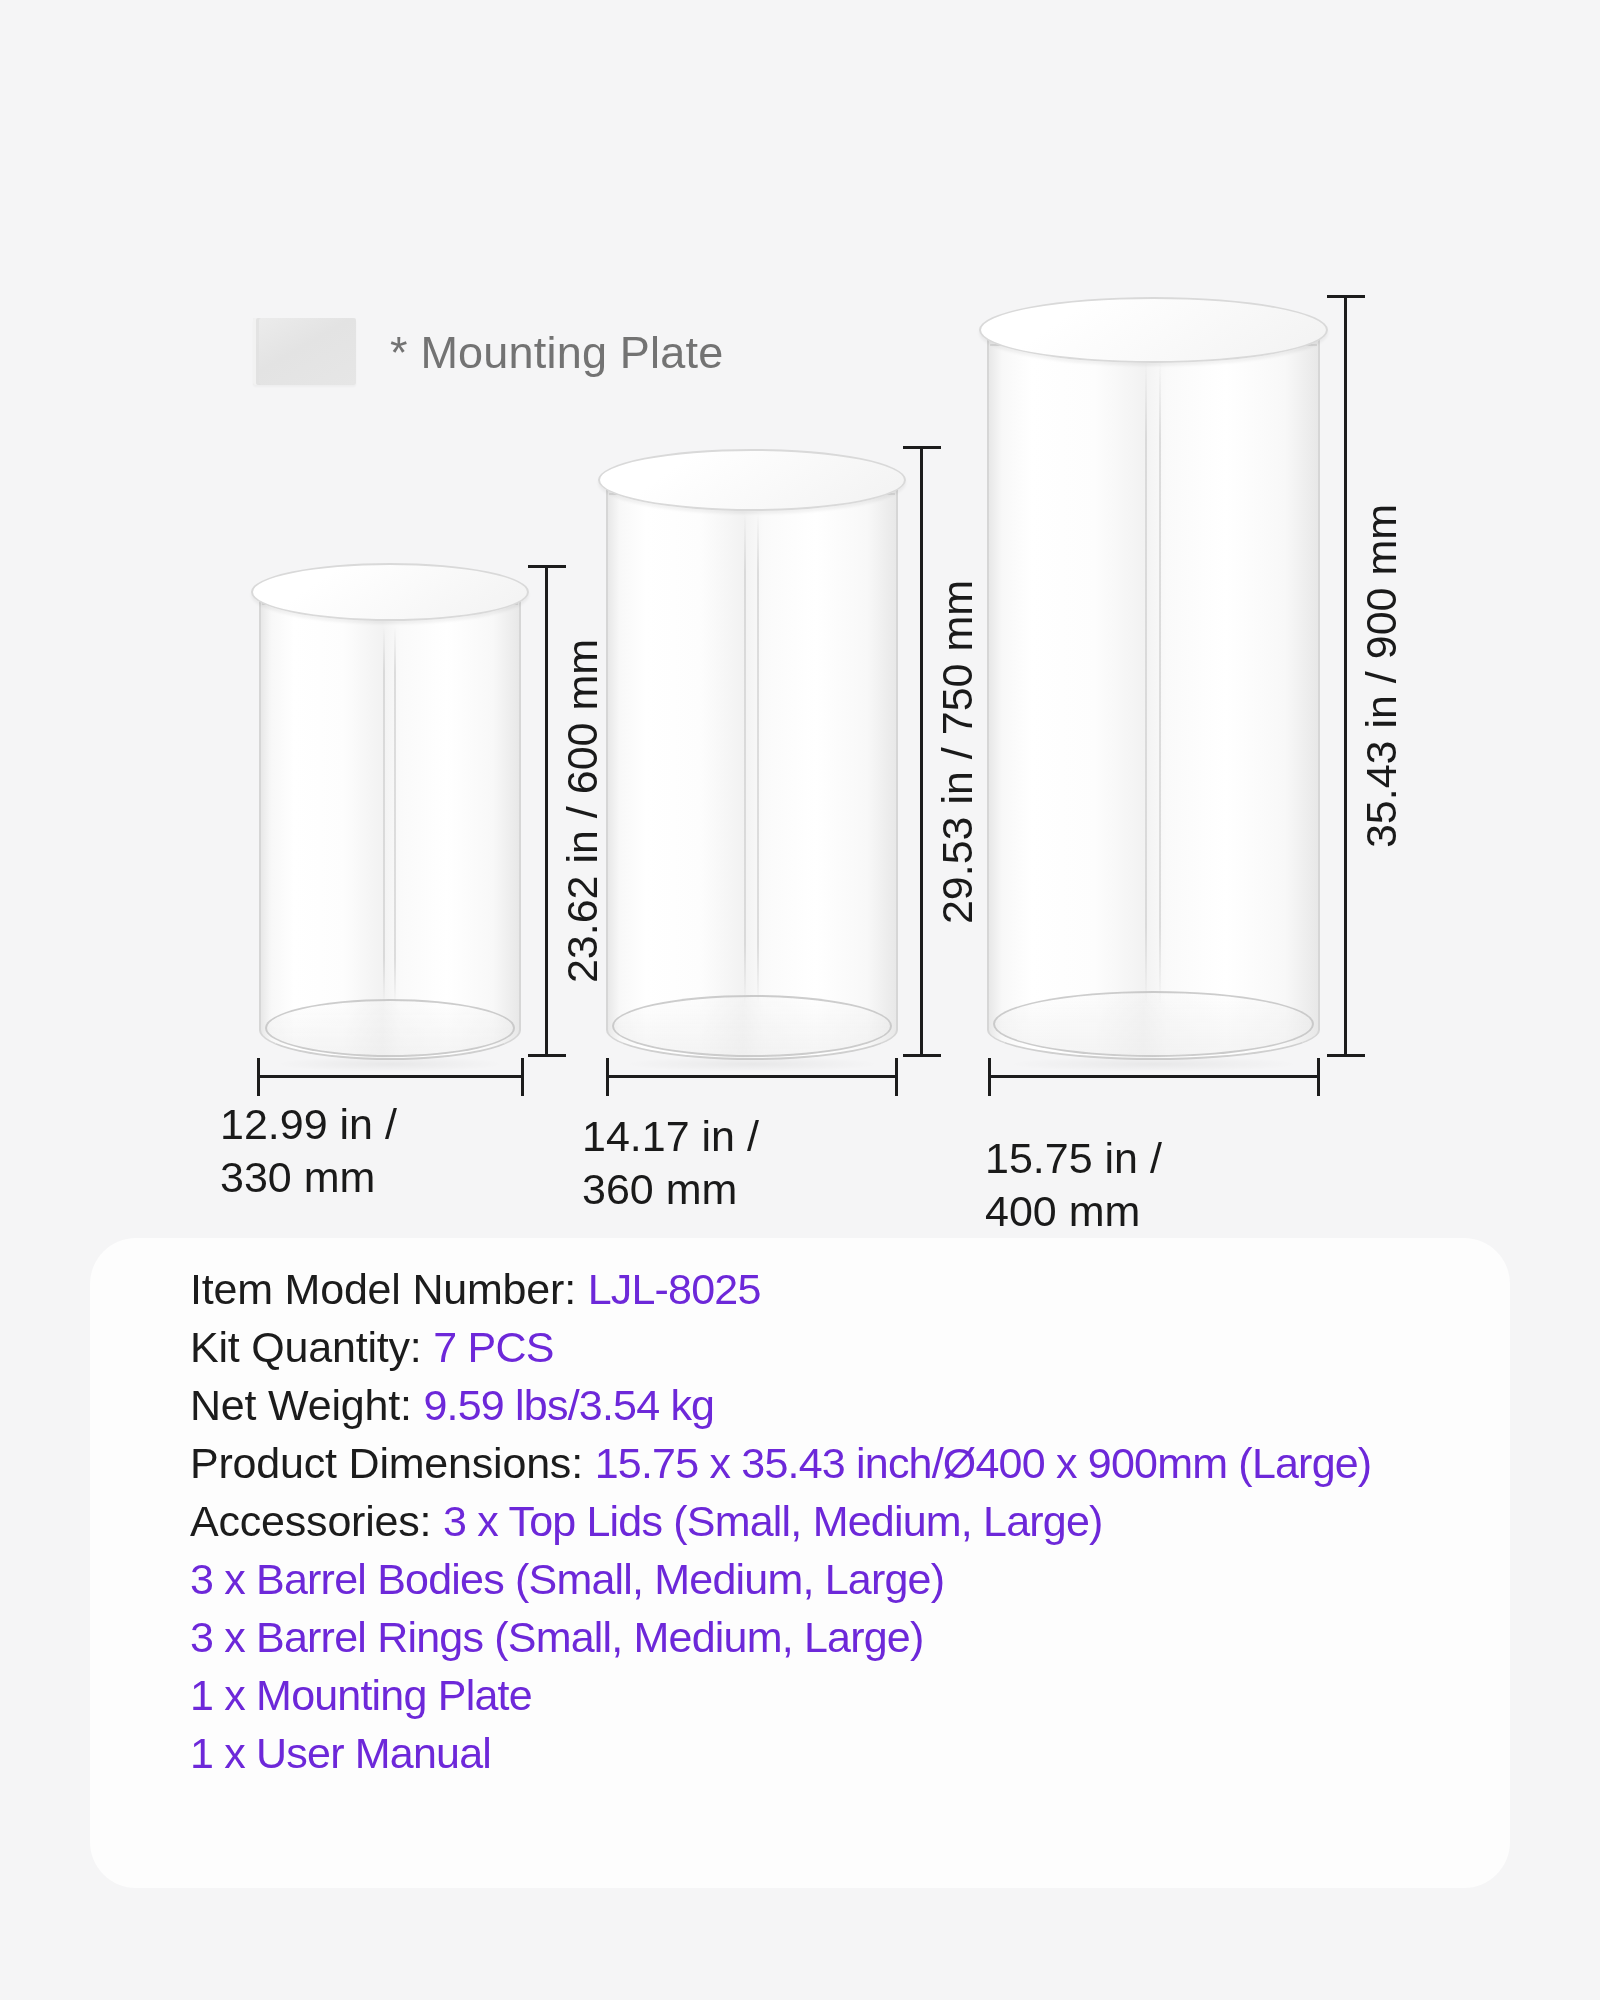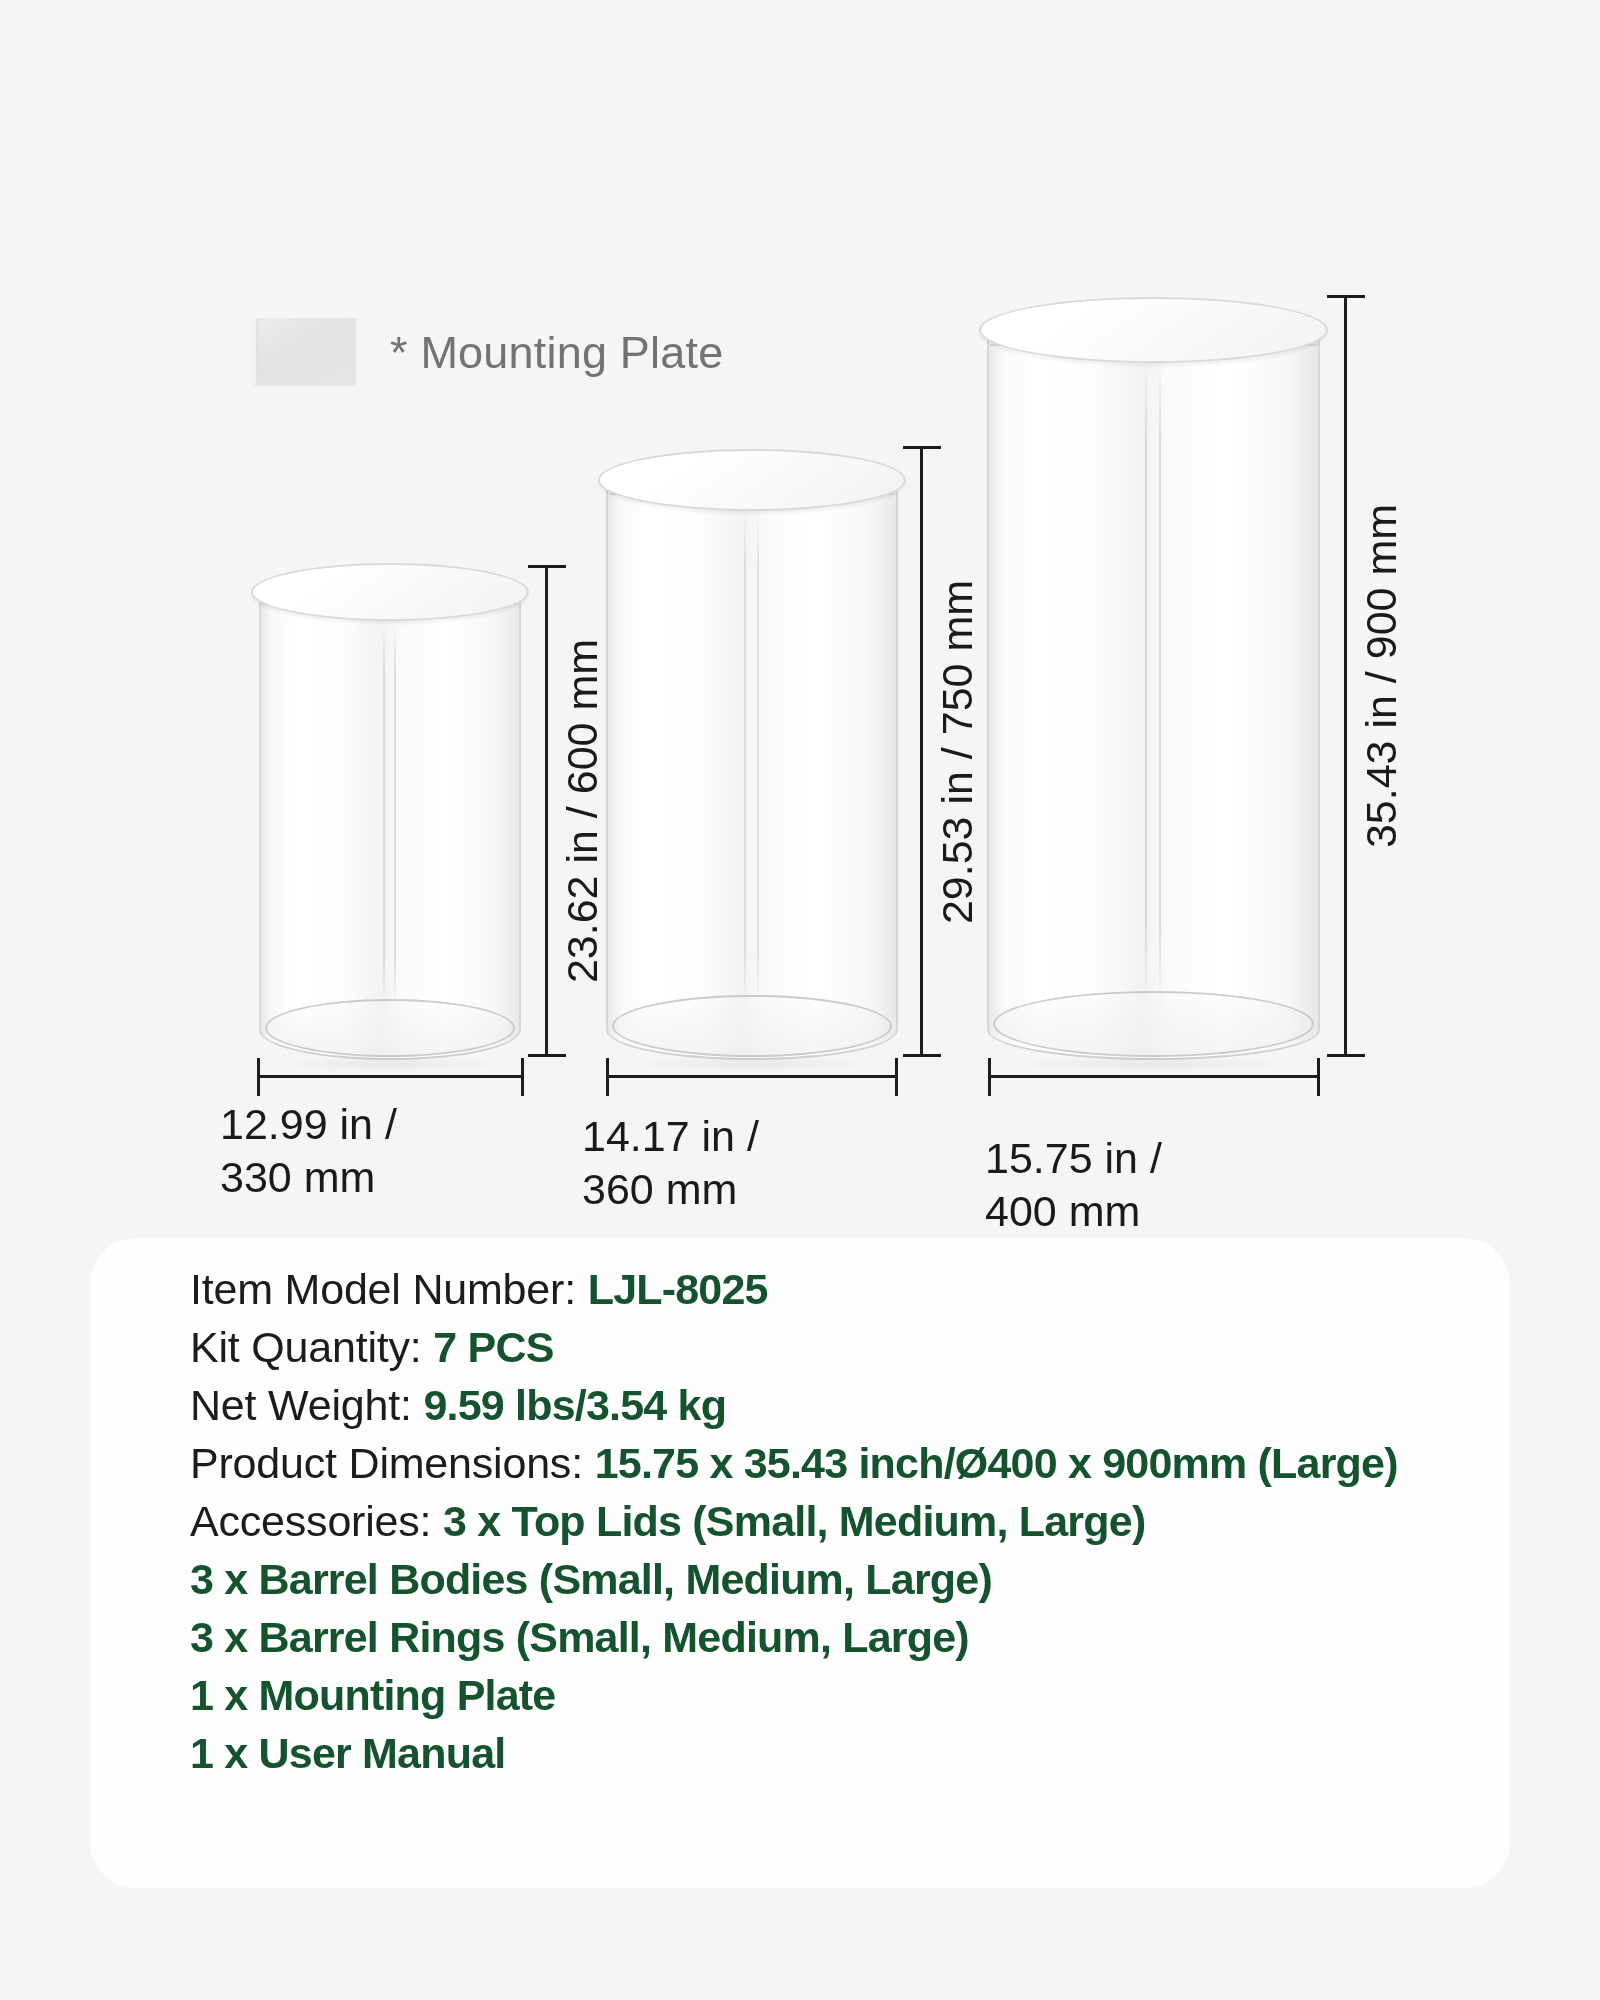--- a/index.html
+++ b/index.html
@@ -105,21 +105,21 @@
   
   .panel{
     position:absolute;left:90px;top:1238px;width:1420px;height:650px;
     background:#fdfdfd;border-radius:46px;
   }
   .spec-list{position:absolute;left:100px;top:22px;right:30px;}
   .spec-row{
     font-size:43px;line-height:58px;color:#1c1c1c;
     letter-spacing:-.2px;white-space:nowrap;
   }
-  .spec-value{color:#14532d;font-weight:bold;letter-spacing:-.8px;}
+  .spec-value{color:#6d28d9;font-weight:normal;letter-spacing:-.8px;}
 </style>
 </head>
 <body>
 
 <div class="legend-swatch"></div>
 <div class="legend-label">* Mounting Plate</div>
 
 <div class="cyl cyl-small">
   <div class="body"></div>
   <div class="base"></div>

